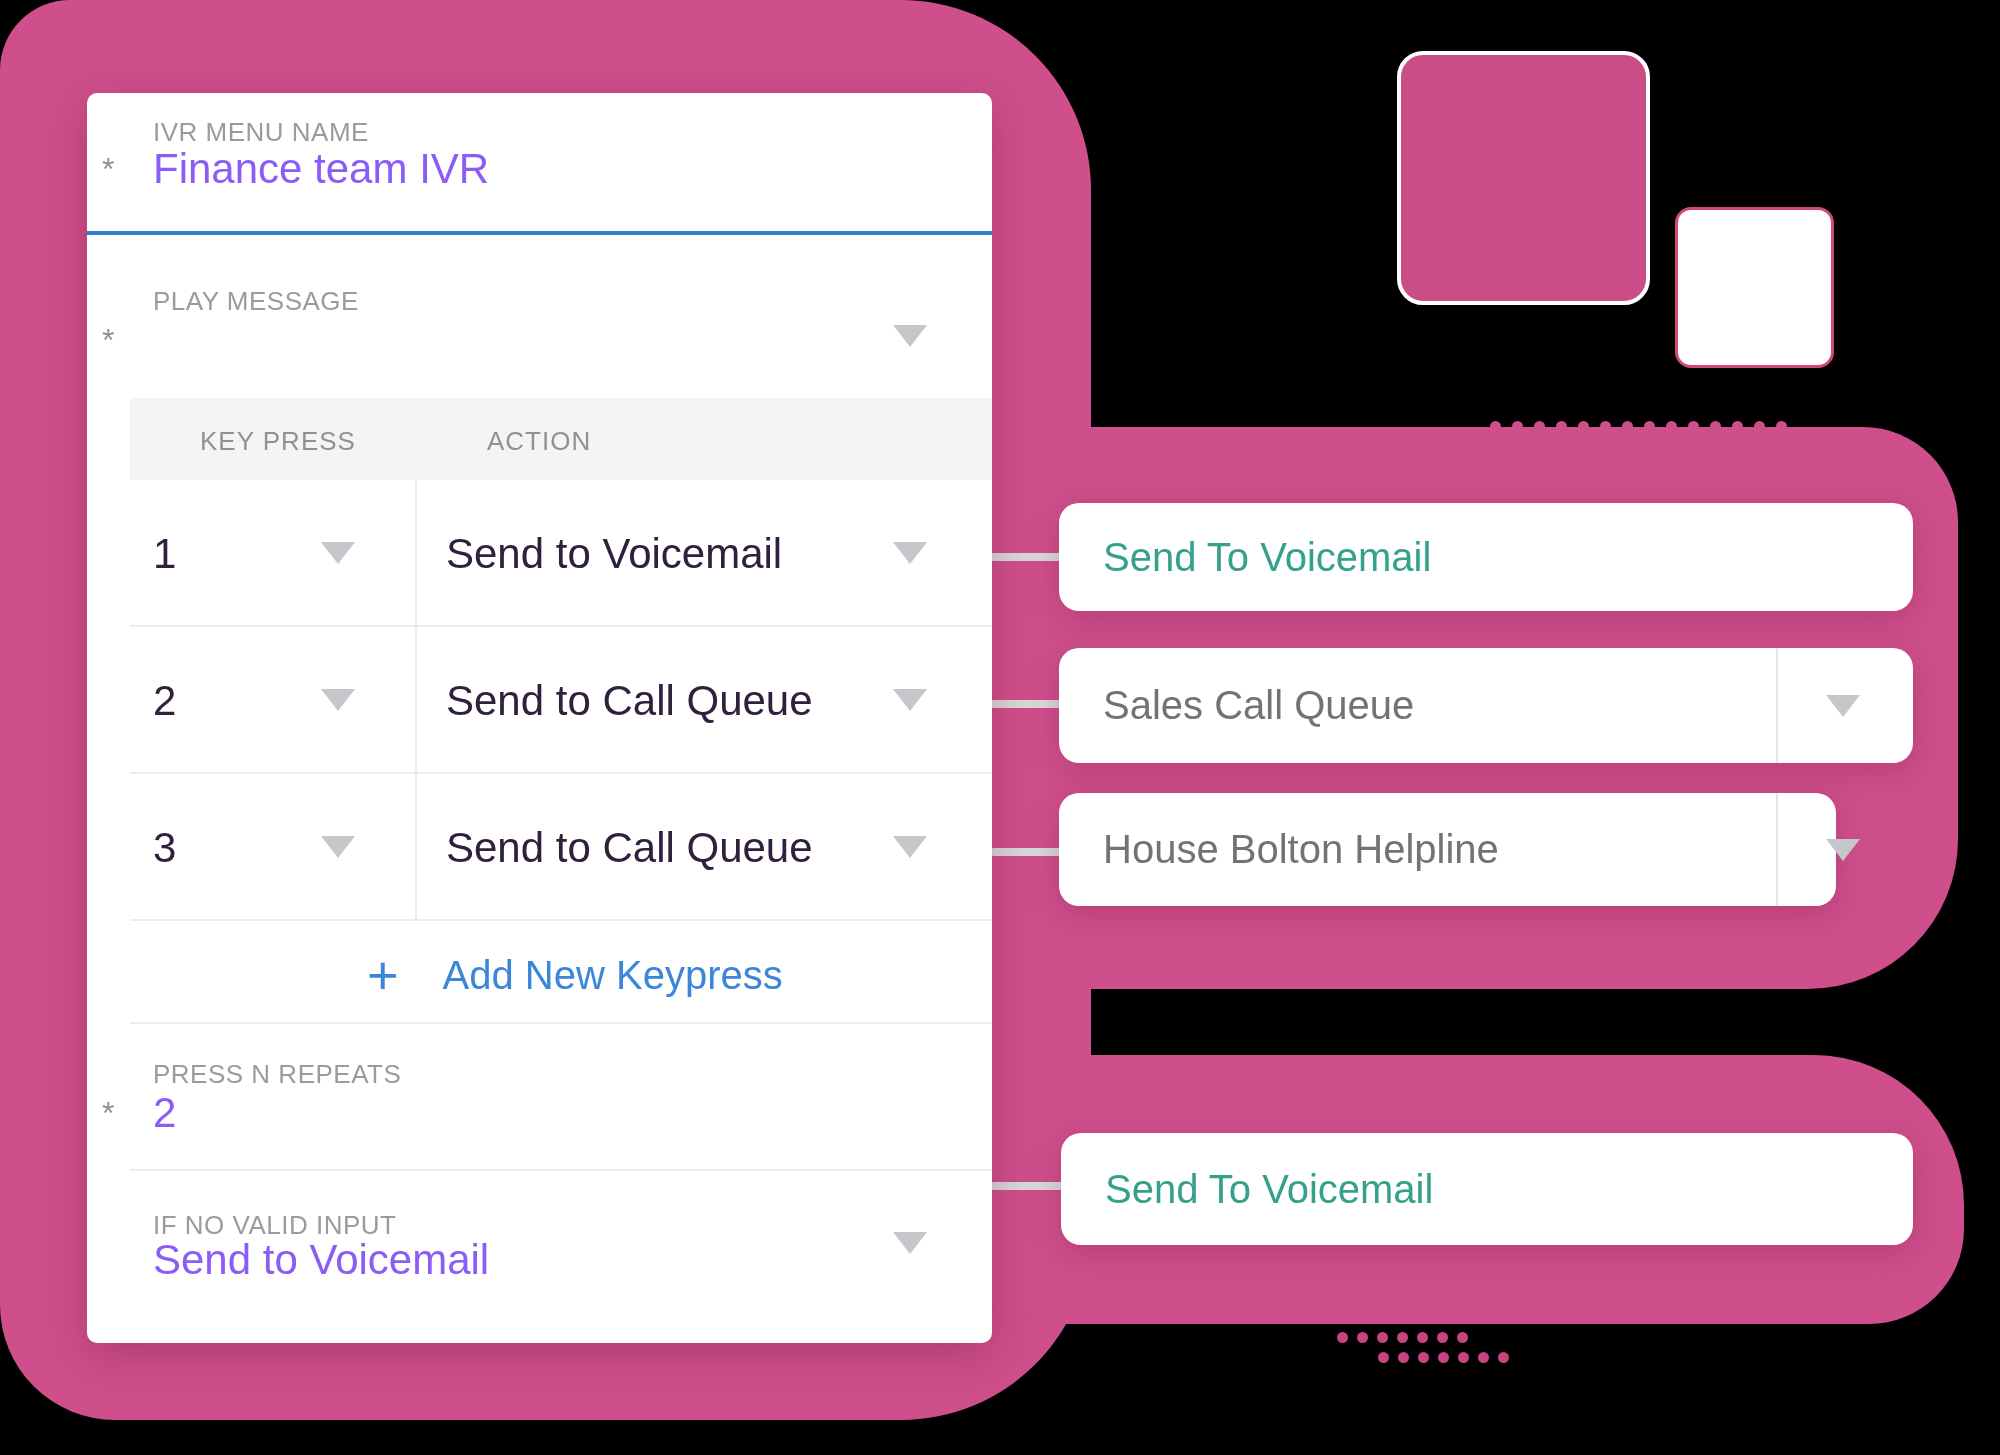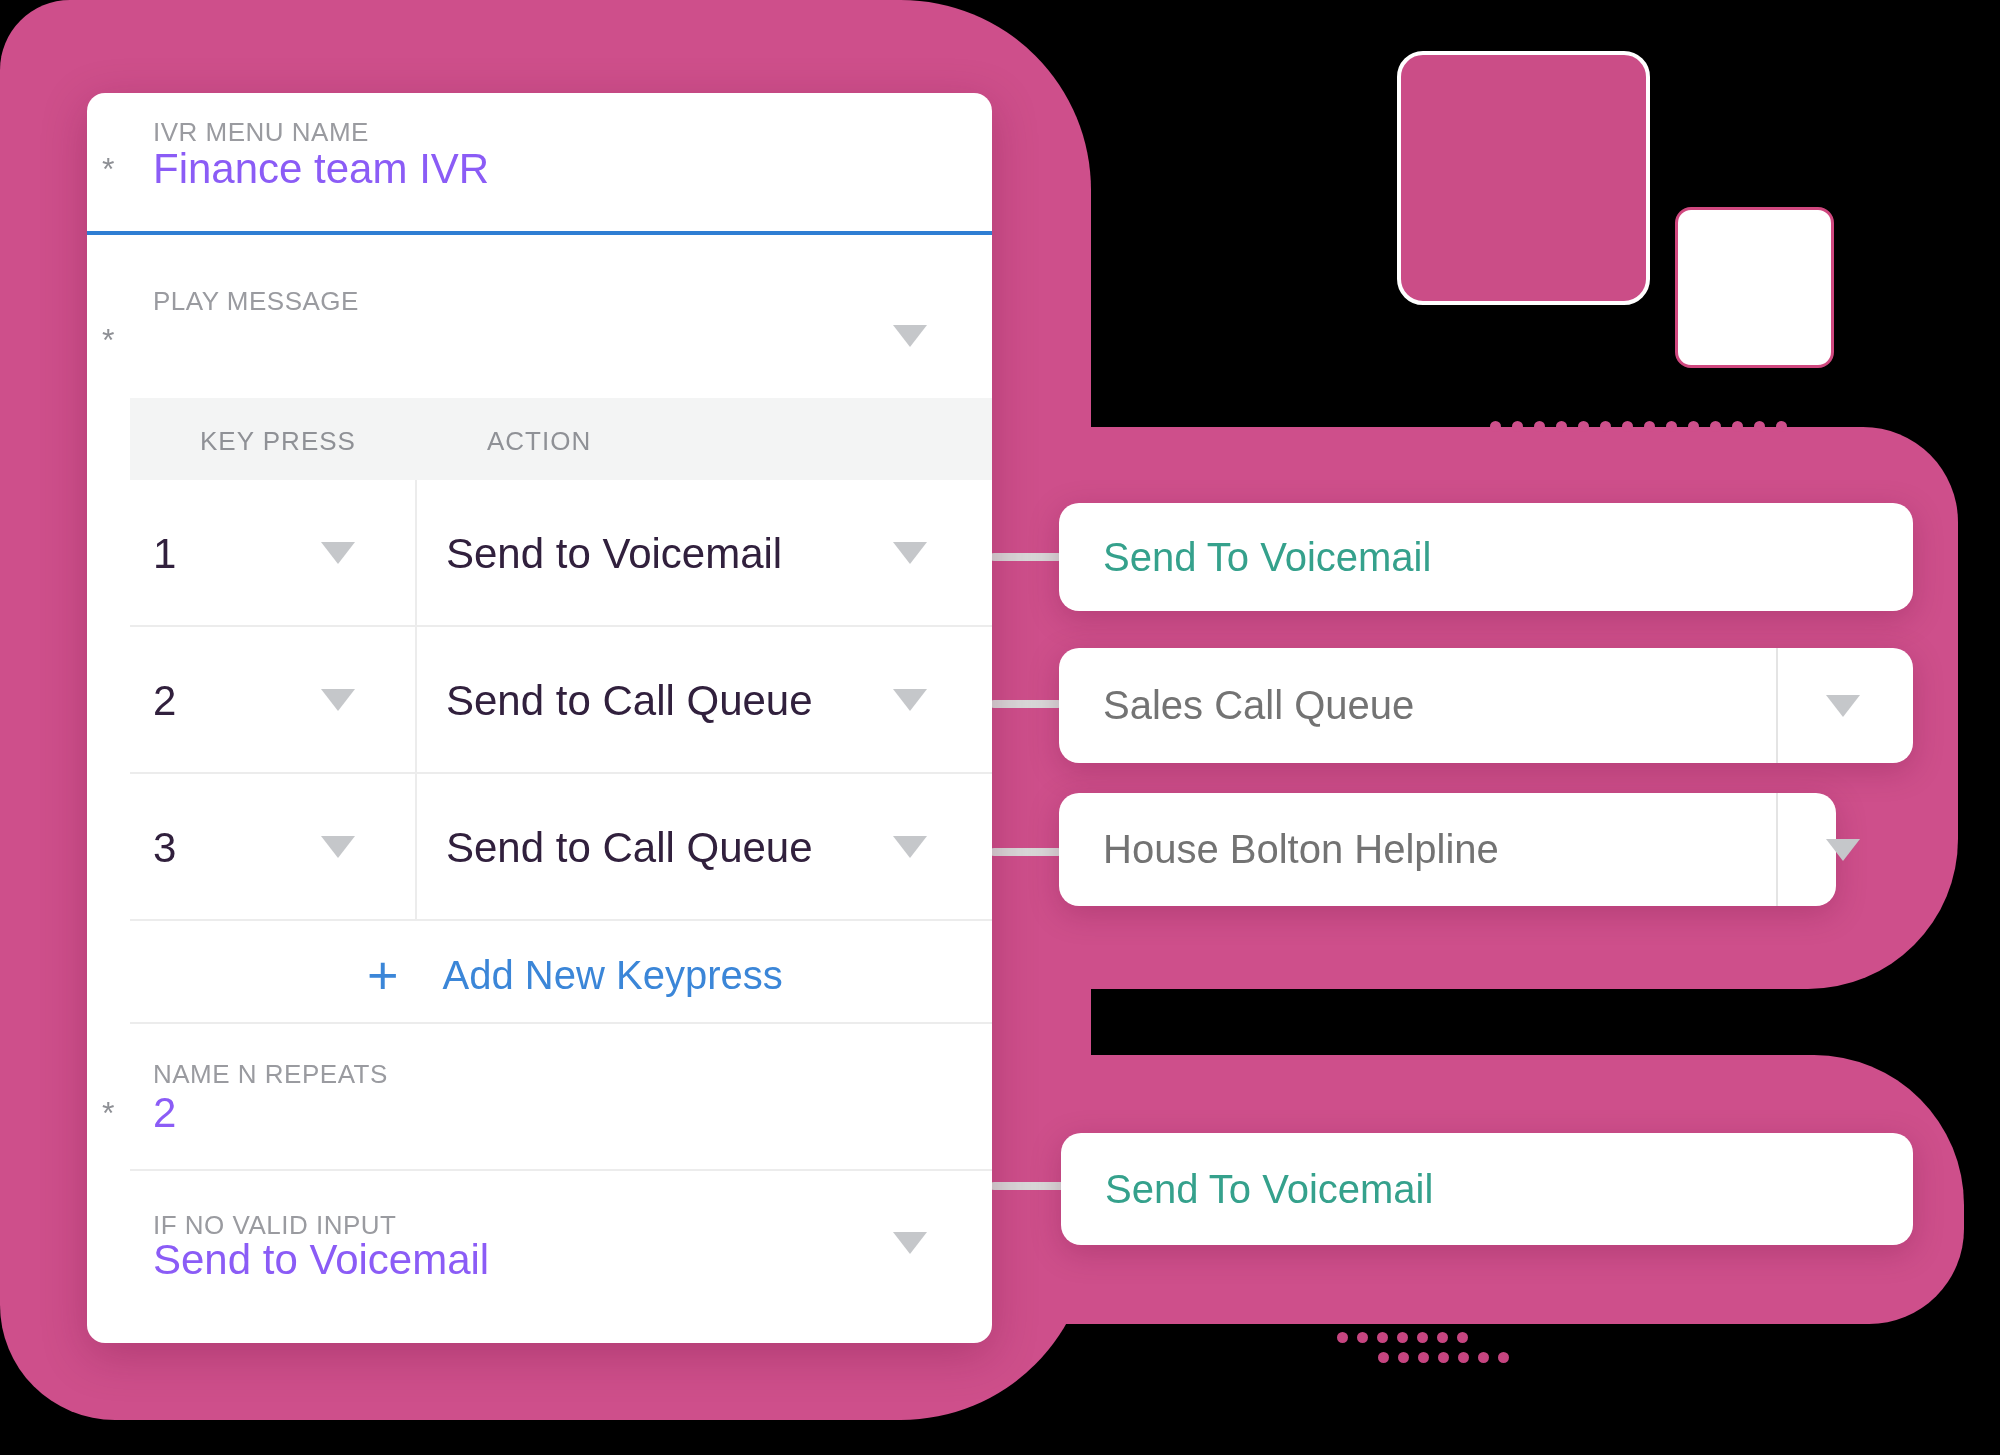--- a/index.html
+++ b/index.html
@@ -22,21 +22,21 @@
   
   .sq-pink{left:1397px;top:51px;width:245px;height:246px;border-radius:26px;
            background:#cb4d87;border:4px solid #ffffff;z-index:2;}
   .sq-white{left:1675px;top:207px;width:153px;height:155px;border-radius:16px;
             background:#ffffff;border:3px solid #d0487f;z-index:2;}
 
   
   .connector{position:absolute;height:8px;background:#d9d9d9;border-radius:4px;z-index:2;}
 
   
-  .main-card{left:87px;top:93px;width:905px;height:1250px;background:#fff;border-radius:18px;
+  .main-card{left:87px;top:93px;width:905px;height:1250px;background:#fff;border-radius:10px;
              z-index:3;box-shadow:0 12px 45px rgba(105,15,60,.3);}
   .fld-label{position:absolute;font-size:26px;color:#9a9ba0;letter-spacing:.5px;}
   .fld-value{position:absolute;font-size:42px;color:#8b5cf6;}
   .req{position:absolute;font-size:32px;color:#8e9095;}
   .blue-rule{position:absolute;left:0;top:138px;width:905px;height:4px;background:#2e7ed3;}
   .chevron{width:0;height:0;border-left:17px solid transparent;border-right:17px solid transparent;
            border-top:22px solid #c5c7ca;position:absolute;}
 
   .thead{position:absolute;left:43px;top:305px;width:862px;height:82px;background:#f3f4f4;}
   .th{position:absolute;top:28px;font-size:26px;color:#8f9196;letter-spacing:1px;}
@@ -127,21 +127,21 @@
     <div class="row-cell-action" style="top:731px;">Send to Call Queue</div>
     <div class="chevron" style="left:806px;top:743px;"></div>
     <div class="h-div" style="top:826px;"></div>
 
     <div class="add-row">
       <span class="plus">+</span>
       <span class="add-label">Add New Keypress</span>
     </div>
     <div class="h-div" style="top:929px;"></div>
 
-    <div class="fld-label" style="left:66px;top:966px;">NAME N REPEATS</div>
+    <div class="fld-label" style="left:66px;top:966px;">PRESS N REPEATS</div>
     <div class="req" style="left:15px;top:1002px;">*</div>
     <div class="fld-value" style="left:66px;top:996px;">2</div>
     <div class="h-div" style="top:1076px;"></div>
 
     <div class="fld-label" style="left:66px;top:1117px;">IF NO VALID INPUT</div>
     <div class="fld-value" style="left:66px;top:1143px;">Send to Voicemail</div>
     <div class="chevron" style="left:806px;top:1139px;"></div>
   </div>
 
   <div class="dest-card" style="left:1059px;top:503px;width:854px;height:108px;">

